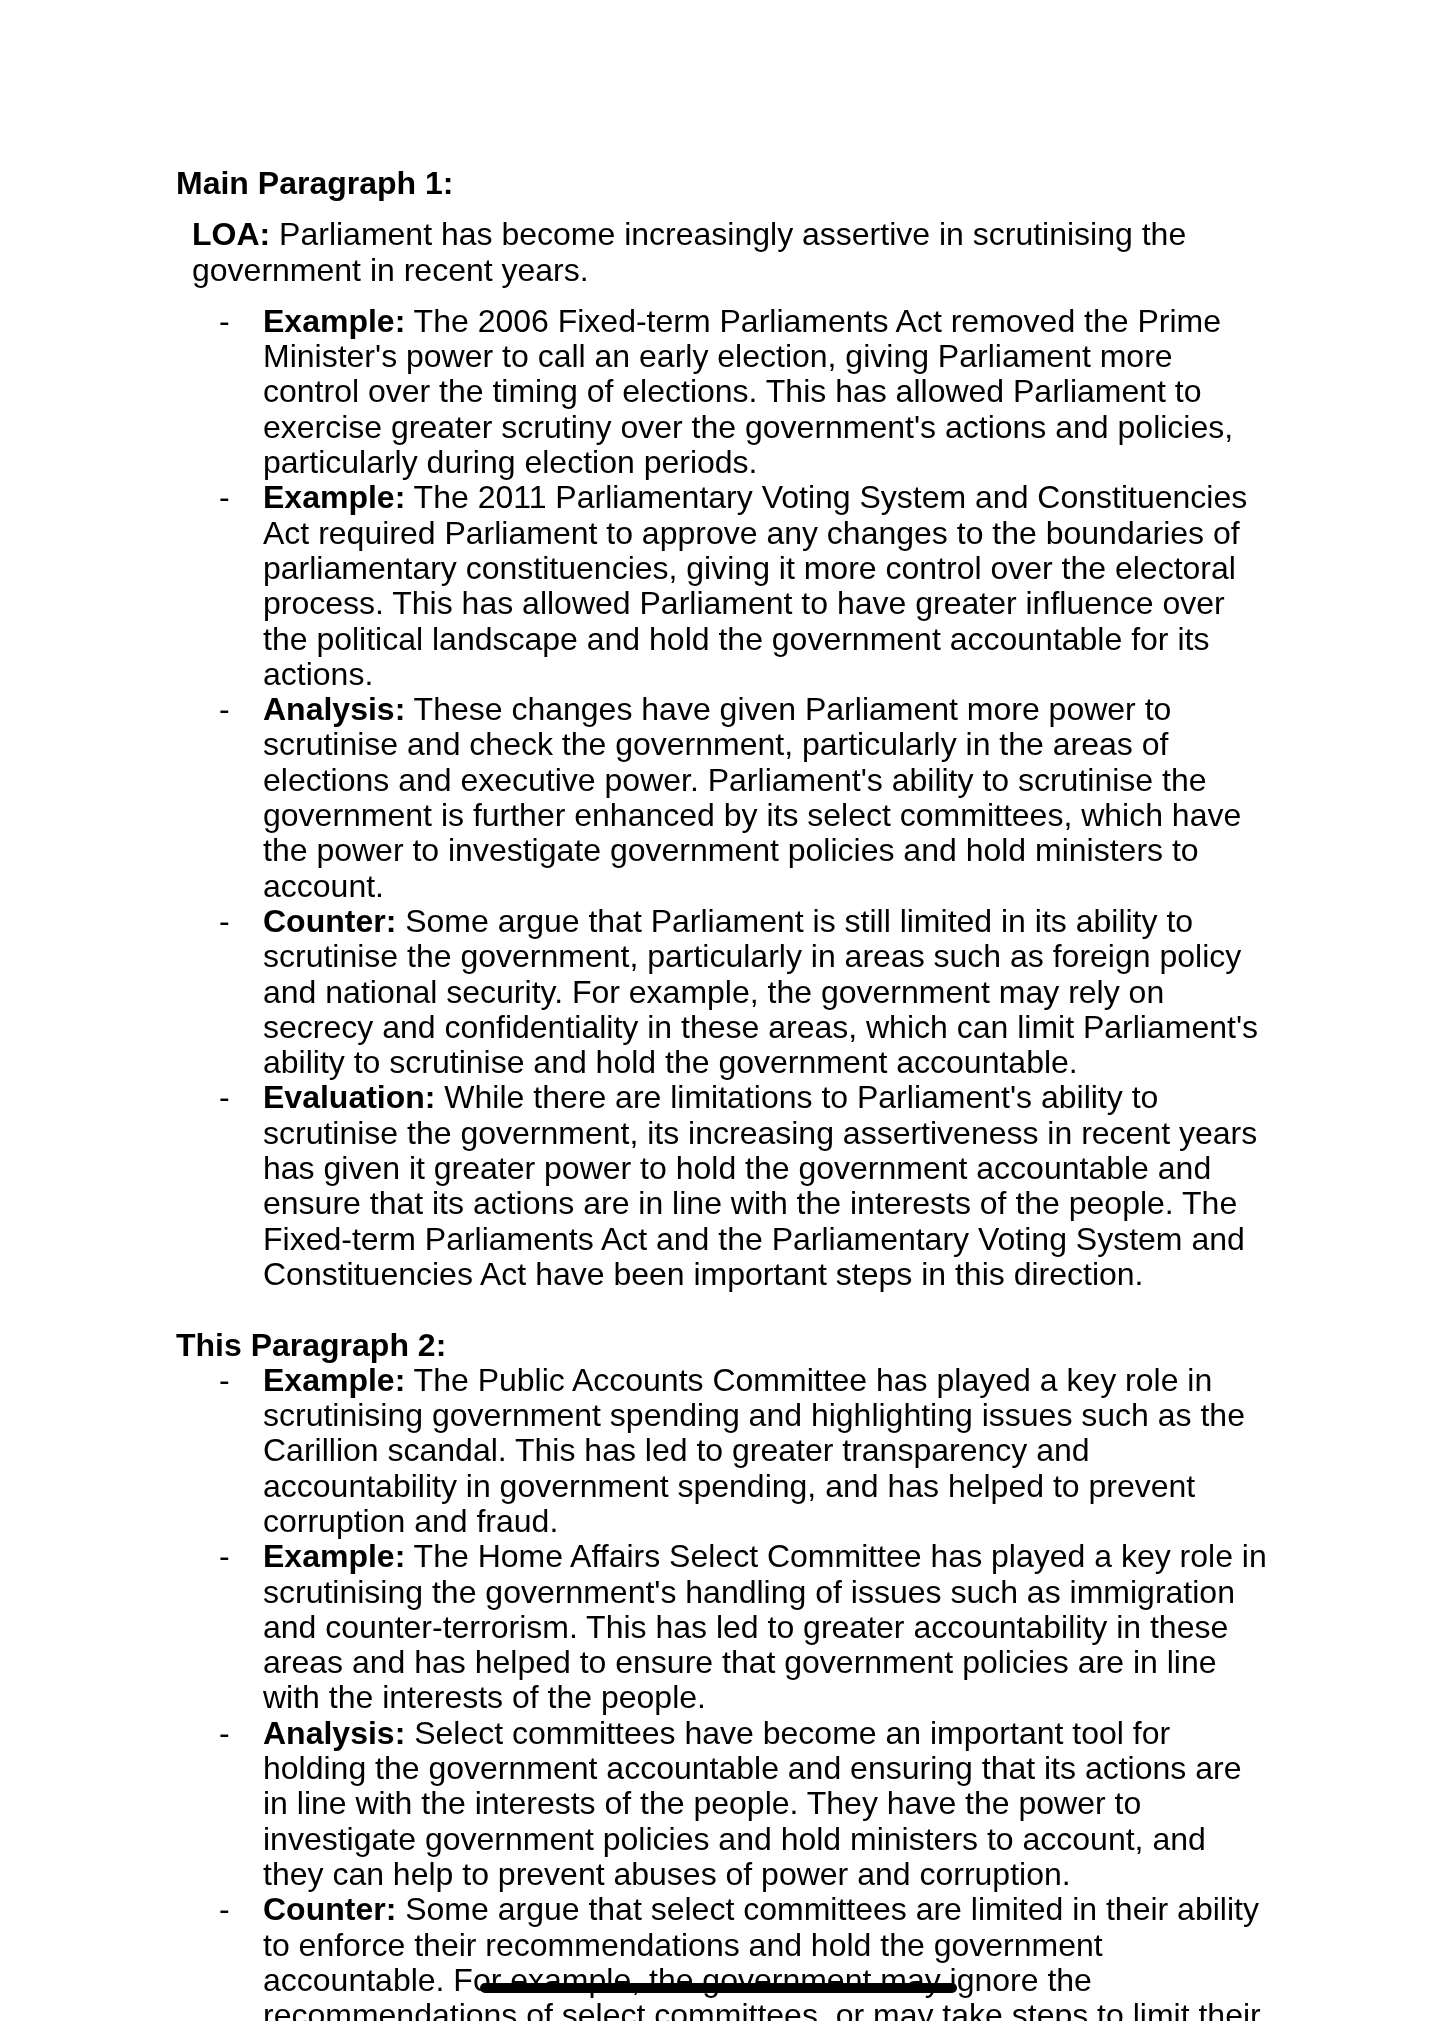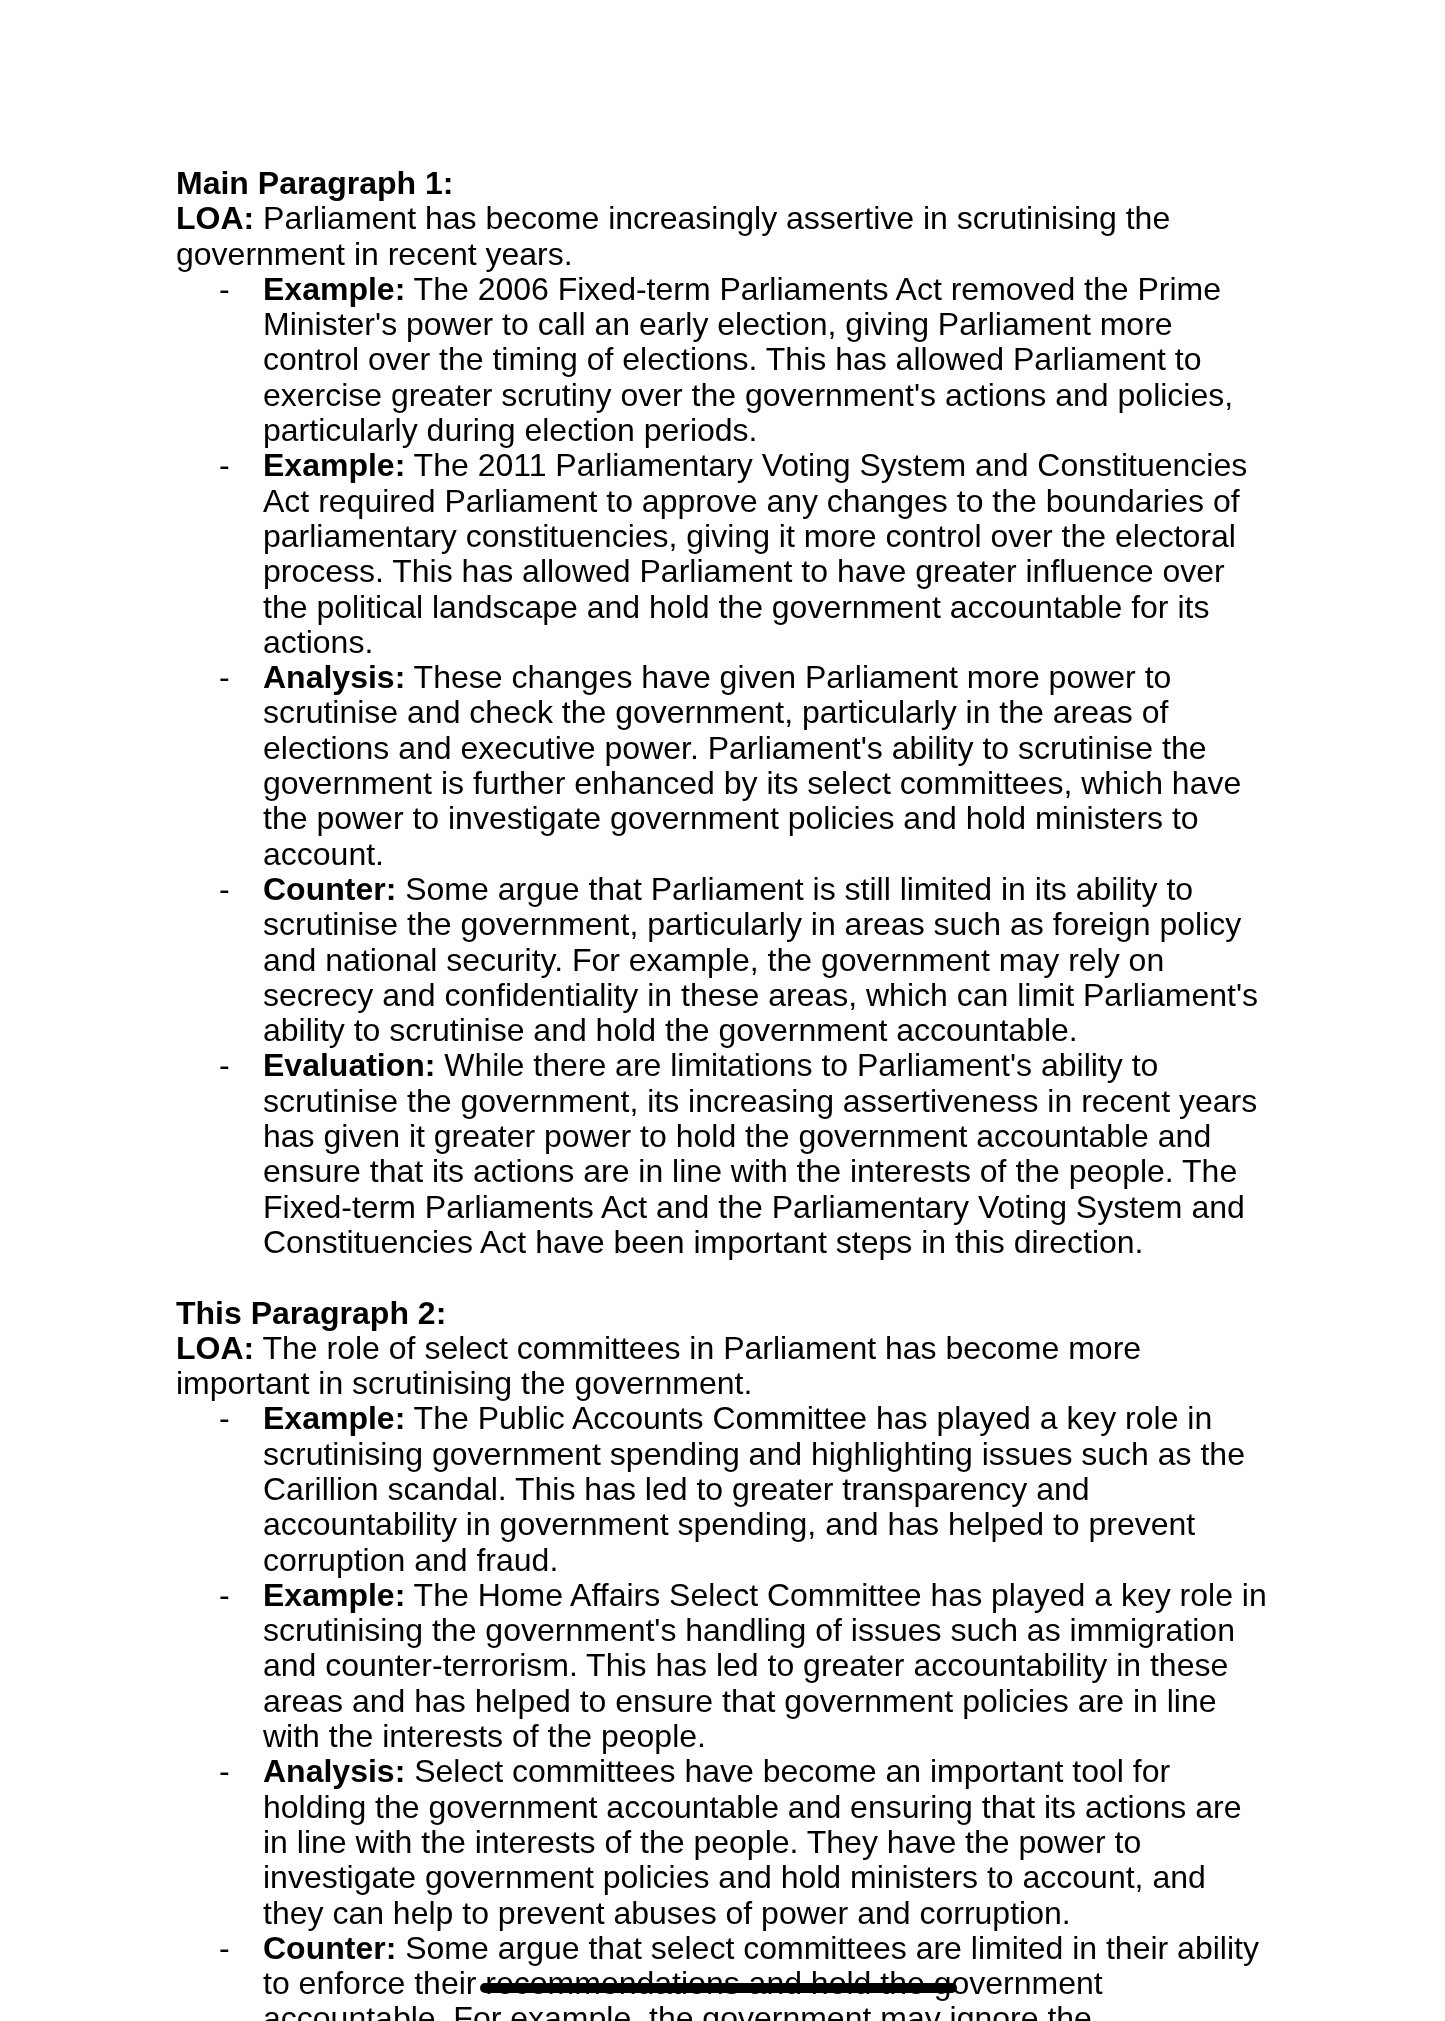--- a/index.html
+++ b/index.html
@@ -21,21 +21,21 @@
       top: 166px;
       width: 1095px;
       font-size: 32px;
       line-height: 35.3px;
     }
     .heading {
       font-weight: bold;
       margin: 0;
     }
     .loa {
-      margin: 0;
+      margin: 16px;
     }
     .b { font-weight: bold; }
     .bullets {
       list-style: none;
       margin: 0;
       padding: 0;
     }
     .bullet {
       position: relative;
       padding-left: 87px;
@@ -88,21 +88,20 @@
         <span class="dash">-</span>
         <span class="b">Evaluation:</span><span> While there are limitations to Parliament's ability to scrutinise the government, its increasing assertiveness in recent years has given it greater power to hold the government accountable and ensure that its actions are in line with the interests of the people. The Fixed-term Parliaments Act and the Parliamentary Voting System and Constituencies Act have been important steps in this direction.</span>
       </li>
     </ul>
   </section>
 
   <div class="section-gap"></div>
 
   <section>
     <p class="heading">This Paragraph 2:</p>
-    <p class="loa"><span class="b">LOA:</span><span> The role of select committees in Parliament has become more important in scrutinising the government.</span></p>
     <ul class="bullets">
       <li class="bullet">
         <span class="dash">-</span>
         <span class="b">Example:</span><span> The Public Accounts Committee has played a key role in scrutinising government spending and highlighting issues such as the Carillion scandal. This has led to greater transparency and accountability in government spending, and has helped to prevent corruption and fraud.</span>
       </li>
       <li class="bullet">
         <span class="dash">-</span>
         <span class="b">Example:</span><span> The Home Affairs Select Committee has played a key role in scrutinising the government's handling of issues such as immigration and counter-terrorism. This has led to greater accountability in these areas and has helped to ensure that government policies are in line with the interests of the people.</span>
       </li>
       <li class="bullet">

